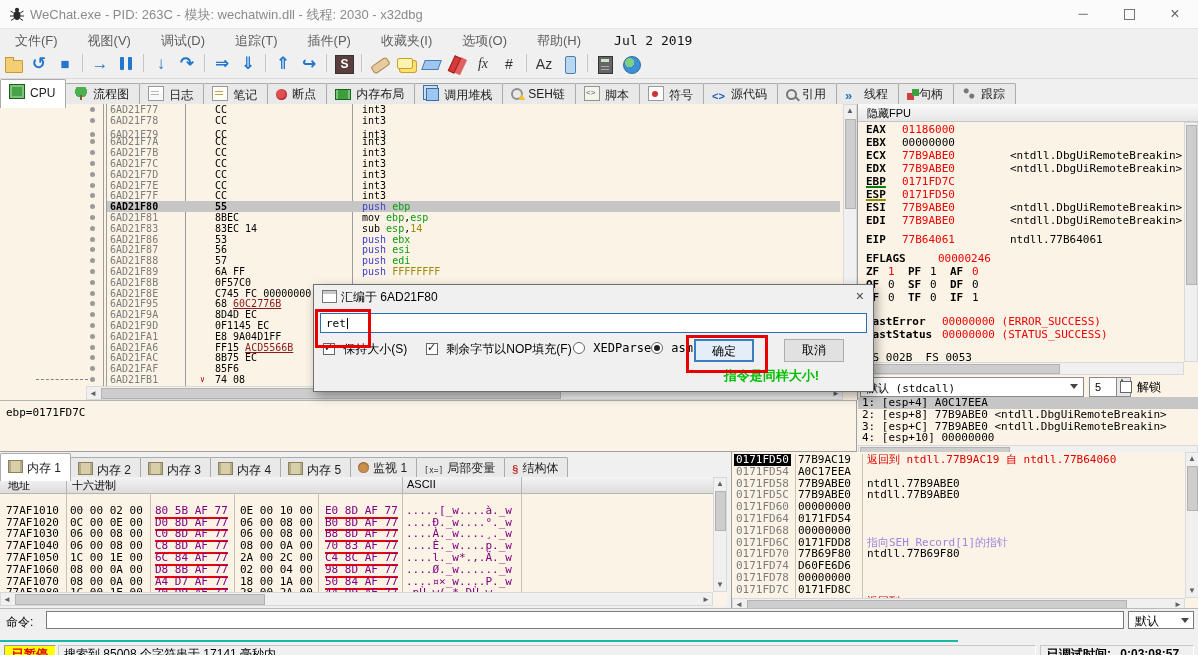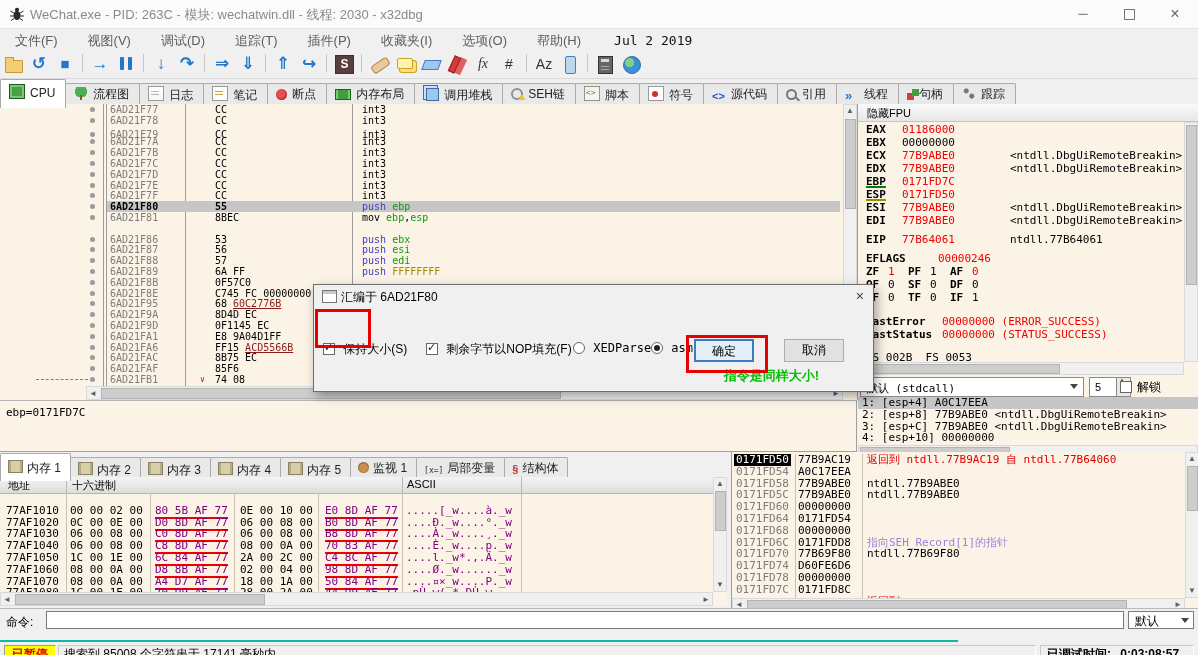--- a/index.html
+++ b/index.html
@@ -229,20 +229,21 @@
         <div class="drow" style="top: 10.8px;"><span class="dot"></span><span class="addr mono">6AD21F78</span><span class="bytes mono">CC</span><span class="ins mono"><span class="mnk">int3</span></span></div>
         <div class="drow" style="top: 25px;"><span class="dot"></span><span class="addr mono">6AD21F79</span><span class="bytes mono">CC</span><span class="ins mono"><span class="mnk">int3</span></span></div>
         <div class="drow" style="top: 32.4px;"><span class="dot"></span><span class="addr mono">6AD21F7A</span><span class="bytes mono">CC</span><span class="ins mono"><span class="mnk">int3</span></span></div>
         <div class="drow" style="top: 43.2px;"><span class="dot"></span><span class="addr mono">6AD21F7B</span><span class="bytes mono">CC</span><span class="ins mono"><span class="mnk">int3</span></span></div>
         <div class="drow" style="top: 54px;"><span class="dot"></span><span class="addr mono">6AD21F7C</span><span class="bytes mono">CC</span><span class="ins mono"><span class="mnk">int3</span></span></div>
         <div class="drow" style="top: 64.8px;"><span class="dot"></span><span class="addr mono">6AD21F7D</span><span class="bytes mono">CC</span><span class="ins mono"><span class="mnk">int3</span></span></div>
         <div class="drow" style="top: 75.6px;"><span class="dot"></span><span class="addr mono">6AD21F7E</span><span class="bytes mono">CC</span><span class="ins mono"><span class="mnk">int3</span></span></div>
         <div class="drow" style="top: 86.4px;"><span class="dot"></span><span class="addr mono">6AD21F7F</span><span class="bytes mono">CC</span><span class="ins mono"><span class="mnk">int3</span></span></div>
         <div class="drow sel" style="top: 97.2px;"><i class="band"></i><span class="dot"></span><span class="addr mono">6AD21F80</span><span class="bytes mono">55</span><span class="ins mono"><span class="mnb">push</span><span class="pun"> </span><span class="reg">ebp</span></span></div>
         <div class="drow" style="top: 108px;"><span class="dot"></span><span class="addr mono">6AD21F81</span><span class="bytes mono">8BEC</span><span class="ins mono"><span class="mnk">mov</span><span class="pun"> </span><span class="reg">ebp</span><span class="pun">,</span><span class="reg">esp</span></span></div>
+        <div class="drow" style="top: 118.8px;"><span class="dot"></span><span class="addr mono">6AD21F83</span><span class="bytes mono">83EC 14</span><span class="ins mono"><span class="mnk">sub</span><span class="pun"> </span><span class="reg">esp</span><span class="pun">,</span><span class="num">14</span></span></div>
         <div class="drow" style="top: 129.6px;"><span class="dot"></span><span class="addr mono">6AD21F86</span><span class="bytes mono">53</span><span class="ins mono"><span class="mnb">push</span><span class="pun"> </span><span class="reg">ebx</span></span></div>
         <div class="drow" style="top: 140.4px;"><span class="dot"></span><span class="addr mono">6AD21F87</span><span class="bytes mono">56</span><span class="ins mono"><span class="mnb">push</span><span class="pun"> </span><span class="reg">esi</span></span></div>
         <div class="drow" style="top: 151.2px;"><span class="dot"></span><span class="addr mono">6AD21F88</span><span class="bytes mono">57</span><span class="ins mono"><span class="mnb">push</span><span class="pun"> </span><span class="reg">edi</span></span></div>
         <div class="drow" style="top: 162px;"><span class="dot"></span><span class="addr mono">6AD21F89</span><span class="bytes mono">6A FF</span><span class="ins mono"><span class="mnb">push</span><span class="pun"> </span><span class="num">FFFFFFFF</span></span></div>
         <div class="drow" style="top: 172.8px;"><span class="dot"></span><span class="addr mono">6AD21F8B</span><span class="bytes mono">0F57C0</span><span class="ins mono"></span></div>
         <div class="drow" style="top: 183.6px;"><span class="dot"></span><span class="addr mono">6AD21F8E</span><span class="bytes mono">C745 FC 00000000</span><span class="ins mono"></span></div>
         <div class="drow" style="top: 194.4px;"><span class="dot"></span><span class="addr mono">6AD21F95</span><span class="bytes mono">68 <span class="bu">60C2776B</span></span><span class="ins mono"></span></div>
         <div class="drow" style="top: 205.2px;"><span class="dot"></span><span class="addr mono">6AD21F9A</span><span class="bytes mono">8D4D EC</span><span class="ins mono"></span></div>
         <div class="drow" style="top: 216px;"><span class="dot"></span><span class="addr mono">6AD21F9D</span><span class="bytes mono">0F1145 EC</span><span class="ins mono"></span></div>
         <div class="drow" style="top: 226.8px;"><span class="dot"></span><span class="addr mono">6AD21FA1</span><span class="bytes mono">E8 9A04D1FF</span><span class="ins mono"></span></div>
@@ -401,20 +402,23 @@
       <span>已调试时间:</span>
       <span style="margin-left:6px;font-weight:bold;">0:03:08:57</span>
     </div>
   </div>
 
   <div class="dialog">
     <div class="dlg-title">
       <span class="dlg-icon"></span>
       <span class="txt">汇编于 6AD21F80</span>
       <span class="dlg-close">×</span>
+    </div>
+    <div class="dlg-input">
+      <span>ret</span><span class="dlg-caret"></span>
     </div>
     <span class="dlg-ctl" style="left:9px;">
       <span class="chk on"></span>
       <span style="margin-left:5px;">保持大小(S)</span>
     </span>
     <span class="dlg-ctl" style="left:112px;">
       <span class="chk on"></span>
       <span style="margin-left:5px;">剩余字节以NOP填充(F)</span>
     </span>
     <span class="dlg-ctl" style="left:259px;">

